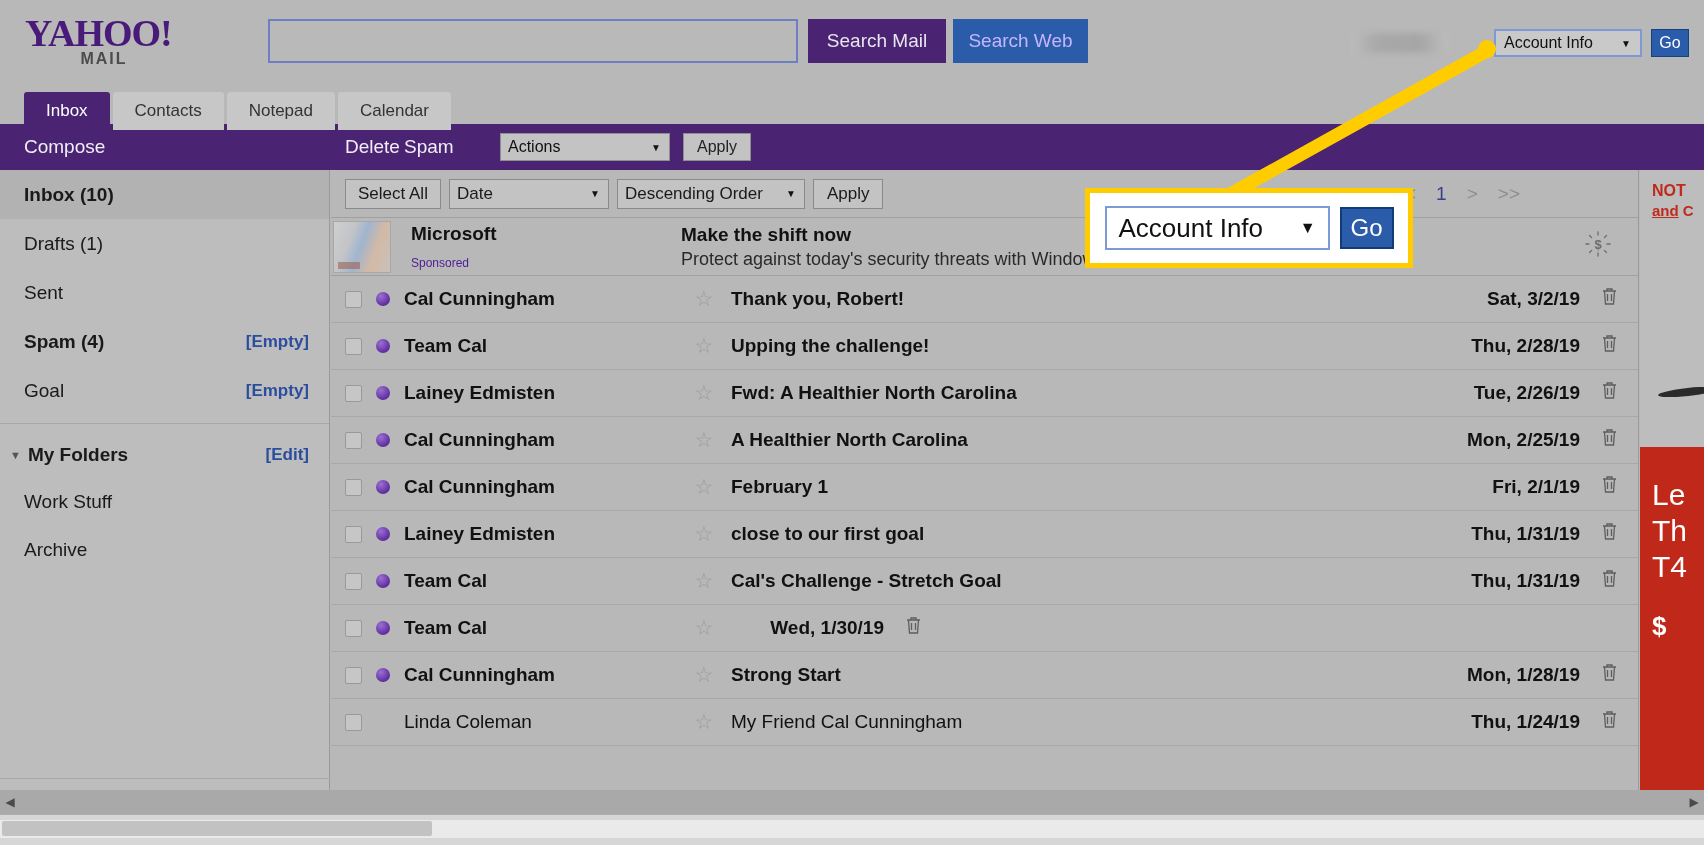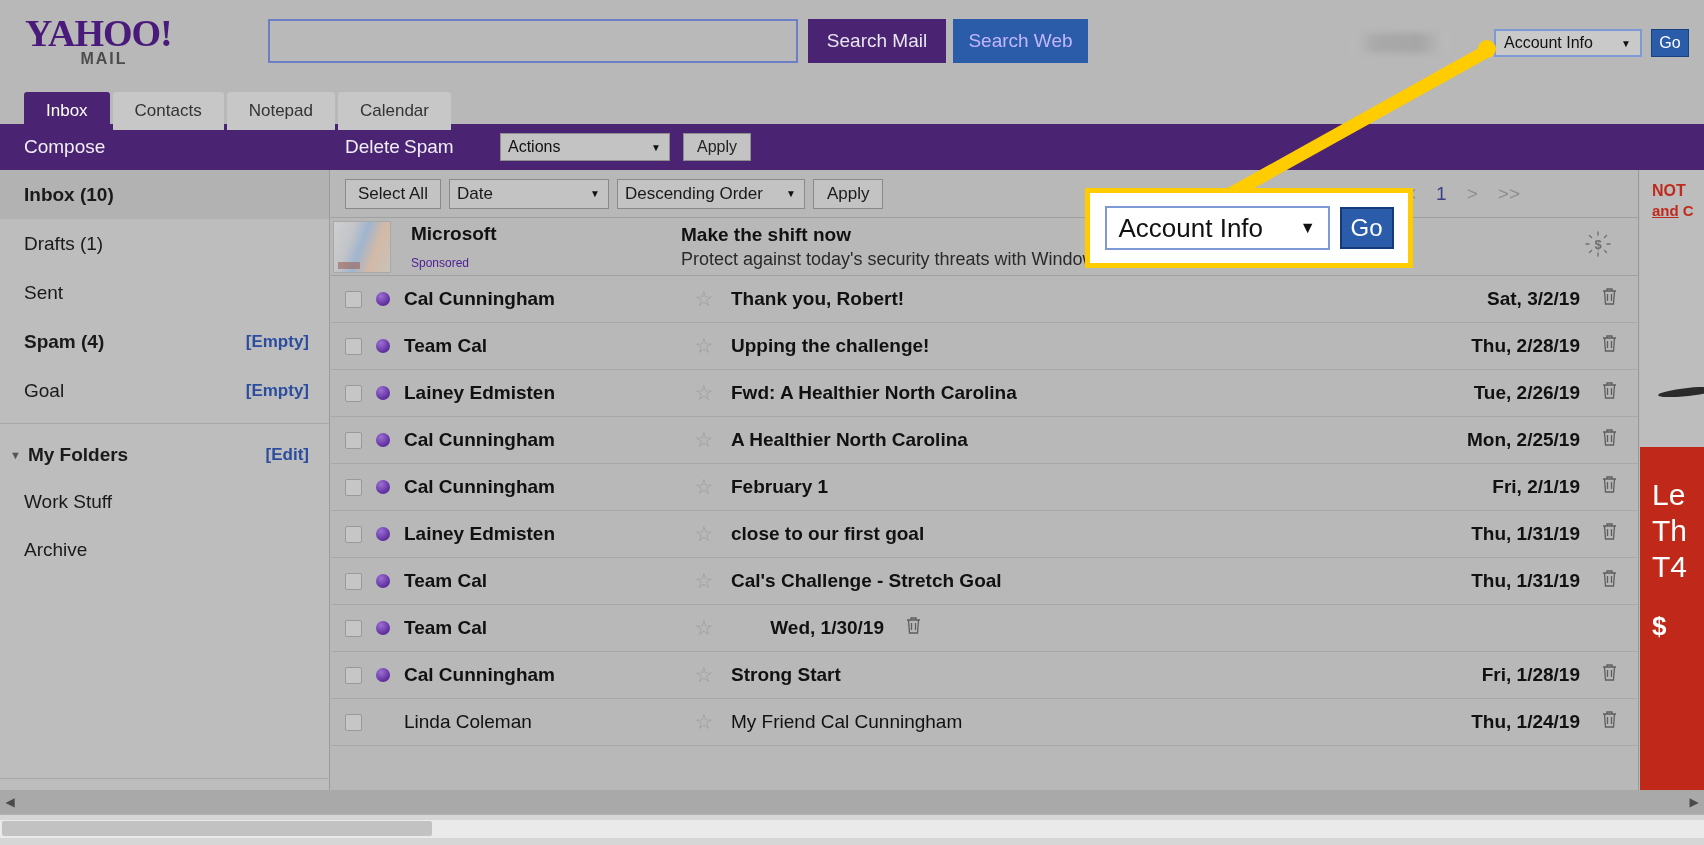--- a/index.html
+++ b/index.html
@@ -486,21 +486,21 @@
           </svg>
       </div>
     </div>
 
     <div class="mail-row unread">
       <div class="cb"></div>
       <div class="dot"></div>
       <div class="sender">Cal Cunningham</div>
       <div class="star">☆</div>
       <div class="subject">Strong Start</div>
-      <div class="date">Fri, 1/28/19</div>
+      <div class="date">Mon, 1/28/19</div>
       <div class="trash">
         <svg width="17" height="19" viewBox="0 0 17 19">
             <path d="M2 4h13M6 4V2h5v2M3.5 4l1 13h8l1-13M6.5 7v7M10.5 7v7" stroke="#5e5e5e" stroke-width="1.3" fill="none"></path>
           </svg>
       </div>
     </div>
 
     <div class="mail-row">
       <div class="cb"></div>
       <div class="dot hidden"></div>

